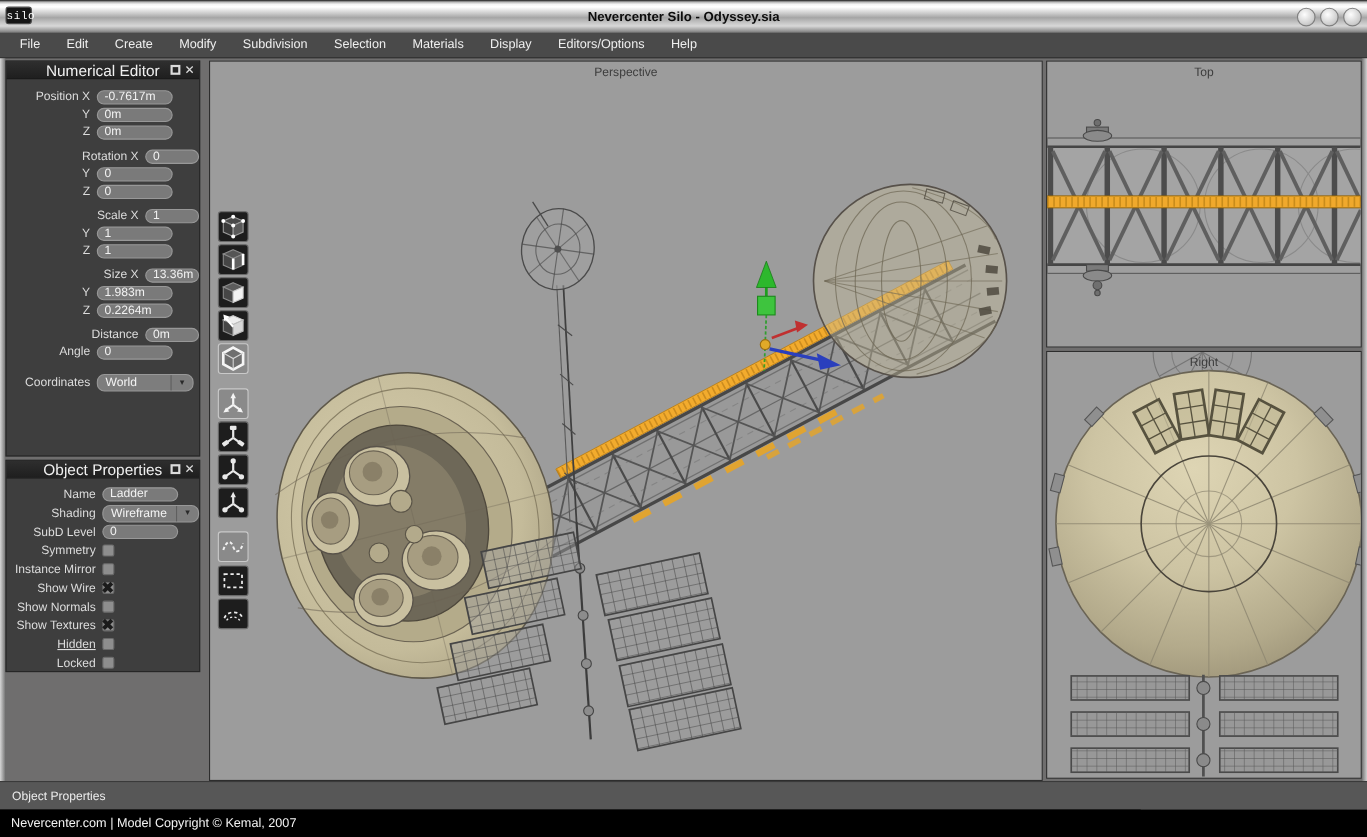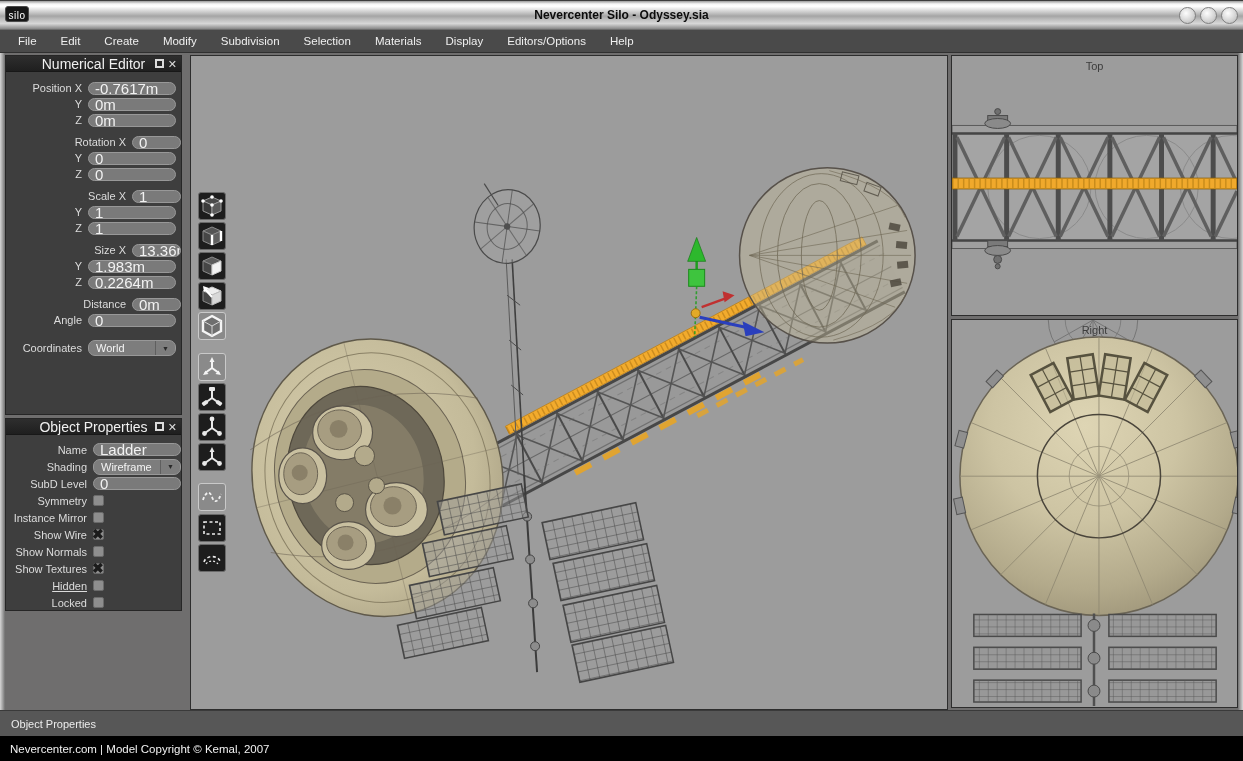--- a/index.html
+++ b/index.html
@@ -5,21 +5,21 @@
   * { margin:0; padding:0; box-sizing:border-box; }
   html,body { width:1243px; height:761px; overflow:hidden; background:#000;
     font-family:"Liberation Sans", sans-serif; }
 
   
   #titlebar { position:absolute; left:0; top:0; width:1243px; height:30px;
     background:linear-gradient(180deg,#9a9a9a 0%,#f4f4f4 10%,#ffffff 18%,#cccccc 38%,#a5a5a5 52%,#c2c2c2 66%,#d8d8d8 78%,#8e8e8e 95%,#5f5f5f 100%);
     border-top:1px solid #3c3c3c; }
   #app-logo { position:absolute; left:5px; top:5px; width:24px; height:16px;
     background:#161616; border:1px solid #4a4a4a; border-radius:3px; color:#fff;
-    font-size:10px; text-align:center; line-height:17px; letter-spacing:0.5px; }
+    font-size:10px; text-align:center; line-height:17px; letter-spacing:0.5px;font-family:Liberation Mono, monospace; }
   #window-title { position:absolute; left:0; right:0; top:7px; text-align:center;
     font-size:12px; font-weight:bold; color:#0c0c0c; }
   .winbtn { position:absolute; top:6px; width:17px; height:17px; border-radius:50%;
     background:radial-gradient(circle at 40% 35%, #fdfdfd, #d2d2d2 60%, #b0b0b0);
     border:1px solid #7f7f7f; }
   #win-min { right:47px; } #win-max { right:26px; } #win-close { right:5px; }
 
   #menubar { position:absolute; left:0; top:30px; width:1243px; height:23px;
     background:#4a4a4a; border-bottom:1px solid #303030; display:flex; align-items:center; }
   .menu-item { color:#efefef; font-size:11.5px; padding:0 12px; height:100%;
@@ -42,22 +42,22 @@
     position:relative; }
   .panel-title { color:#f0f0f0; font-size:14px; }
   .panel-icons { position:absolute; right:4px; top:2px; display:flex; gap:4px; }
   .ph-box { width:9px; height:9px; border:2px solid #dcdcdc; display:inline-block; margin-top:1px; }
   .ph-x { color:#dcdcdc; font-size:11px; line-height:12px; }
   .panel-body { padding-top:8px; }
 
   .ne-row, .op-row { display:flex; align-items:center; height:16px; }
   .mt { margin-top:6px;margin-left:44px; }
   .flabel { width:76px; text-align:right; color:#dcdcdc; font-size:11px; margin-right:6px; flex:none; }
-  .field { width:88px; height:13px; background:#7a7a7a; border:1px solid #989898;
-    border-radius:7px; color:#f2f2f2; font-size:15px; line-height:11px; padding:0 6px; overflow:hidden; }
+  .field { width:69px; height:13px; background:#7a7a7a; border:1px solid #989898;
+    border-radius:7px; color:#f2f2f2; font-size:11px; line-height:11px; padding:0 6px; overflow:hidden; }
   .dropdown { width:88px; height:16px; background:#7d7d7d; border:1px solid #989898;
     border-radius:7px; color:#f4f4f4; font-size:11px; display:flex; align-items:center; position:relative; }
   .dd-value { padding-left:7px; flex:1; }
   .dd-arrow { width:20px; height:100%; border-left:1px solid #5f5f5f; color:#2a2a2a;
     font-size:7px; display:flex; align-items:center; justify-content:center; }
   .coord-row { margin-top:12px; }
   .op-row { height:17px; }
   .checkbox { width:11px; height:11px; background:#8e8e8e; border:1px solid #6a6a6a;
     border-radius:2px; position:relative; }
   .cb-mark { position:absolute; left:-2px; top:-4px; color:#1b1b1b; font-size:14px;
@@ -251,20 +251,21 @@
       <div class="op-row">
         <span class="flabel" style="width:81px;">Locked</span>
         <div class="checkbox">
             <span class="cb-mark"></span>
           </div>
       </div>
     </div>
   </div>
 
   <div class="viewport" id="viewport-perspective">
+    <div class="vp-label">Perspective</div>
 
     <svg class="scene" width="756" height="653" viewBox="0 0 758 655" preserveAspectRatio="none">
       <defs>
         <g id="bayX">
           <line x1="0" y1="2" x2="46" y2="56" stroke="#555555" stroke-width="1.6"></line>
           <line x1="46" y1="2" x2="0" y2="56" stroke="#555555" stroke-width="1.6"></line>
         </g>
         <pattern id="pgrid" width="10" height="9" patternUnits="userSpaceOnUse">
           <path d="M10,0 L0,0 L0,9" fill="none" stroke="#474747" stroke-width="1"></path>
         </pattern>

